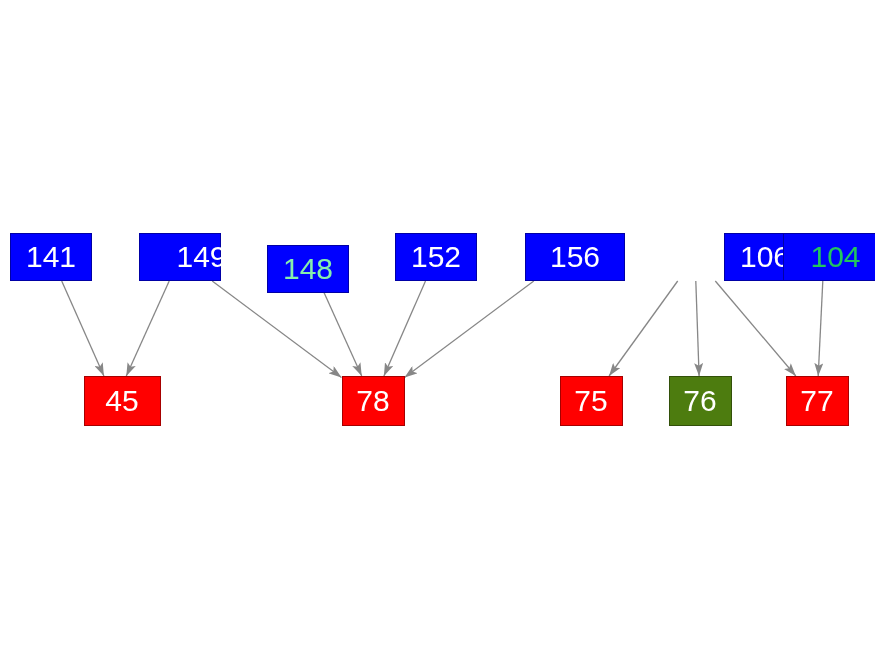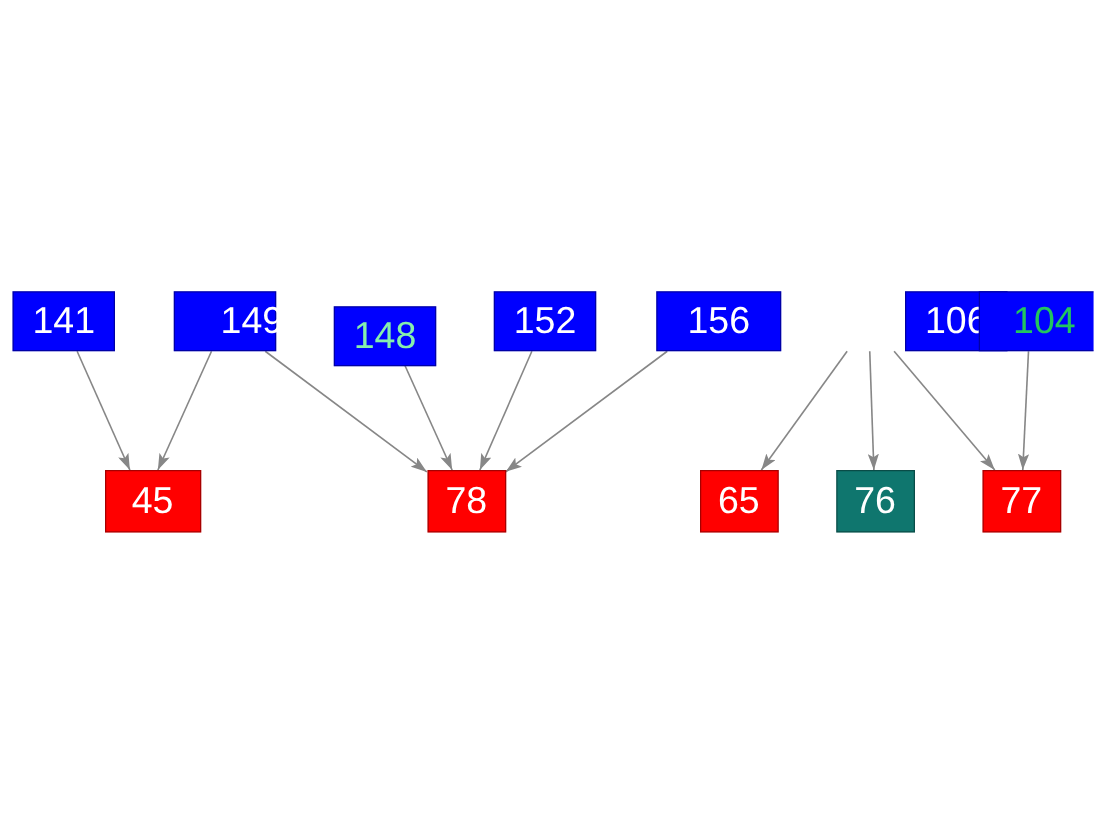--- a/index.html
+++ b/index.html
@@ -62,17 +62,17 @@
   <div id="node-layer">
       <div class="node" style="left: 10px; top: 233px; width: 82px; height: 48px; background: rgb(0, 0, 255); color: rgb(255, 255, 255);">141</div>
       <div class="node" style="left: 139px; top: 233px; width: 82px; height: 48px; background: rgb(0, 0, 255); color: rgb(255, 255, 255); padding-left: 43px;">149</div>
       <div class="node" style="left: 267px; top: 233px; width: 82px; height: 48px; background: rgb(0, 0, 255); color: #86efac; margin-top: 12px;">148</div>
       <div class="node" style="left: 395px; top: 233px; width: 82px; height: 48px; background: rgb(0, 0, 255); color: rgb(255, 255, 255);">152</div>
       <div class="node" style="left: 525px; top: 233px; width: 100px; height: 48px; background: rgb(0, 0, 255); color: rgb(255, 255, 255);">156</div>
       <div class="node" style="left: 688px; top: 233px; width: 82px; height: 48px; background: rgb(0, 0, 255); color: rgb(255, 255, 255); margin-left: 36px;">106</div>
       <div class="node" style="left: 783px; top: 233px; width: 105px; height: 48px; background: rgb(0, 0, 255); color: #22c55e;">104</div>
       <div class="node" style="left: 83.5px; top: 376px; width: 77px; height: 50px; background: rgb(255, 0, 0); color: rgb(255, 255, 255);">45</div>
       <div class="node" style="left: 341.5px; top: 376px; width: 63px; height: 50px; background: rgb(255, 0, 0); color: rgb(255, 255, 255);">78</div>
-      <div class="node" style="left: 559.5px; top: 376px; width: 63px; height: 50px; background: rgb(255, 0, 0); color: rgb(255, 255, 255);">65</div>
-      <div class="node" style="left: 668.5px; top: 376px; width: 63px; height: 50px; background: #0f766e; color: rgb(255, 255, 255);">76</div>
+      <div class="node" style="left: 559.5px; top: 376px; width: 63px; height: 50px; background: rgb(255, 0, 0); color: rgb(255, 255, 255);">75</div>
+      <div class="node" style="left: 668.5px; top: 376px; width: 63px; height: 50px; background: #4d7c0f; color: rgb(255, 255, 255);">76</div>
       <div class="node" style="left: 785.5px; top: 376px; width: 63px; height: 50px; background: rgb(255, 0, 0); color: rgb(255, 255, 255);">77</div>
     </div>
 </div>
 
 </body></html>

